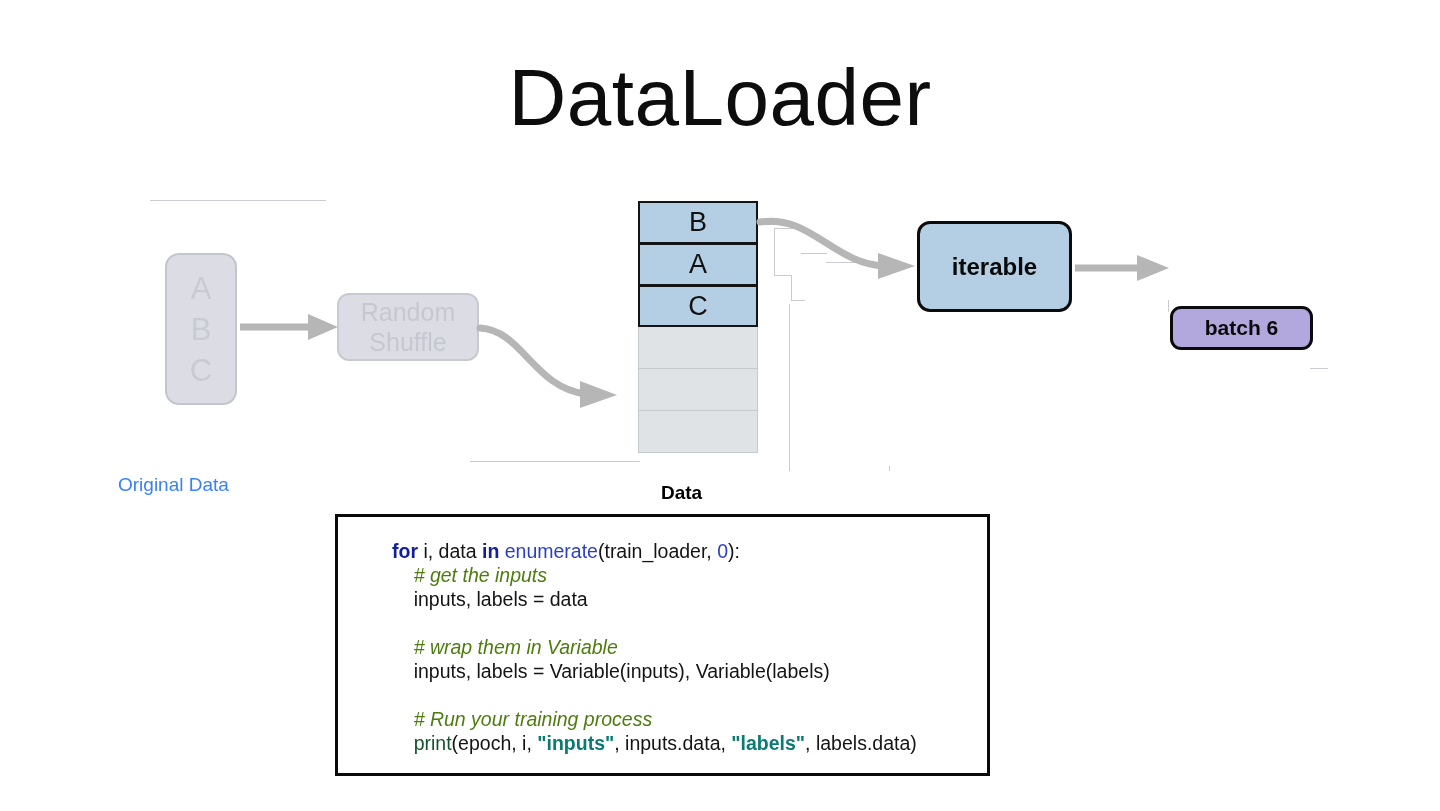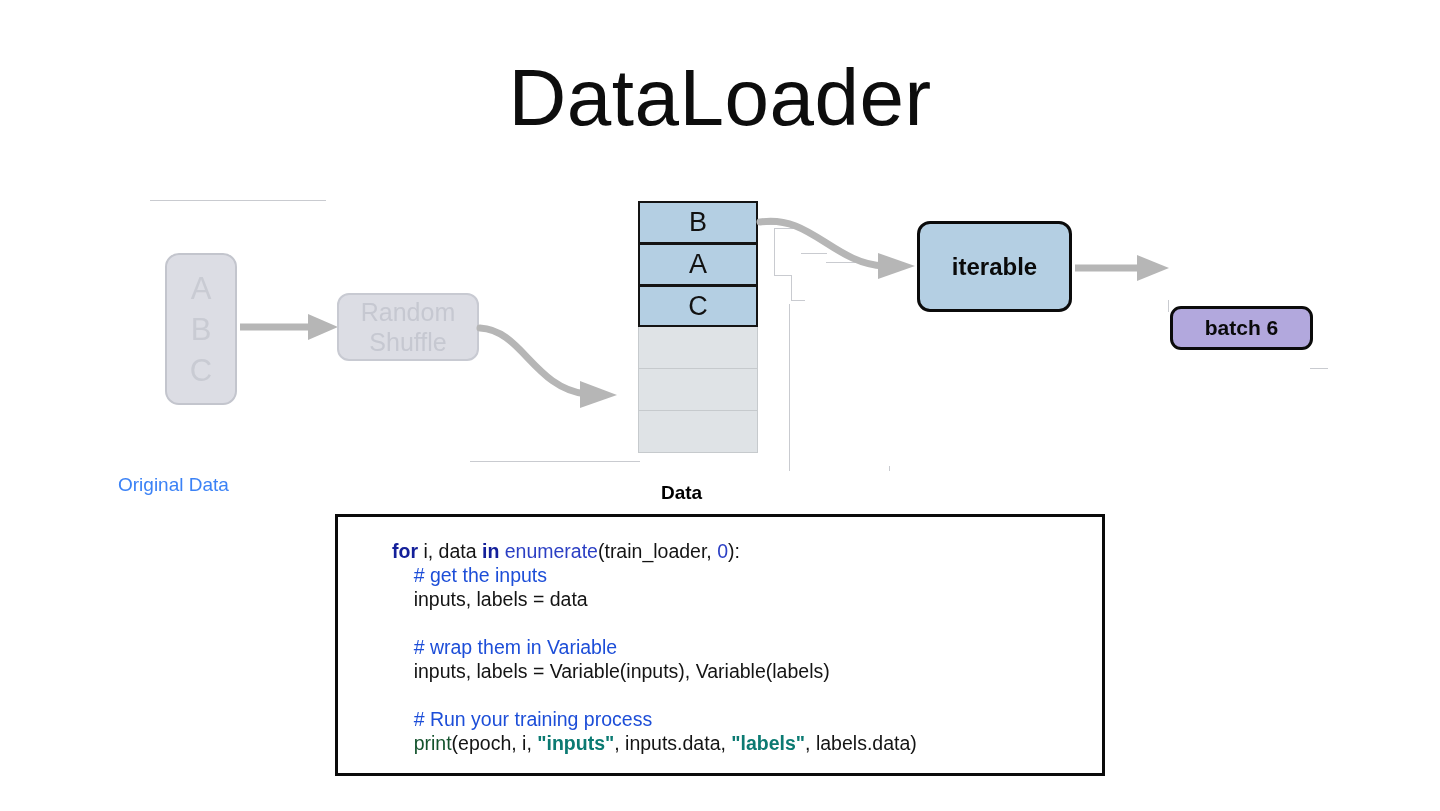--- a/index.html
+++ b/index.html
@@ -89,33 +89,33 @@
     font-size:21px;font-weight:bold;color:#0a0a0a;
   }
   #batch1{left:1170px;top:246px;}
   #batch2{left:1170px;top:306px;}
 
   
   .arrow-svg{position:absolute;overflow:visible;}
 
   
   #code-box{
-    left:335px;top:514px;width:770px;height:262px;
+    left:335px;top:514px;width:655px;height:262px;
     box-sizing:border-box;background:#ffffff;border:3px solid #0a0a0a;
   }
   #code-inner{
     padding:22px 0 0 54px;
     font-family:"Liberation Sans","DejaVu Sans",sans-serif;
     font-size:19.5px;line-height:24px;color:#141414;
     white-space:pre;
   }
   .kw{color:#14209a;font-weight:bold;}
   .fn{color:#2b3fc4;}
   .num{color:#2b3fc4;}
-  .cmt{color:#1d4ed8;margin-top:30px;}
+  .cmt{color:#4d7c0f;font-style:italic;margin-top:30px;}
   .str{color:#0b7a72;font-weight:bold;}
   .pr{color:#14532d;}
   .blank{display:block;height:24px;}
 </style>
 </head>
 <body>
 
 <div class="stage">
 
   <div class="abs" id="title">DataLoader</div>

